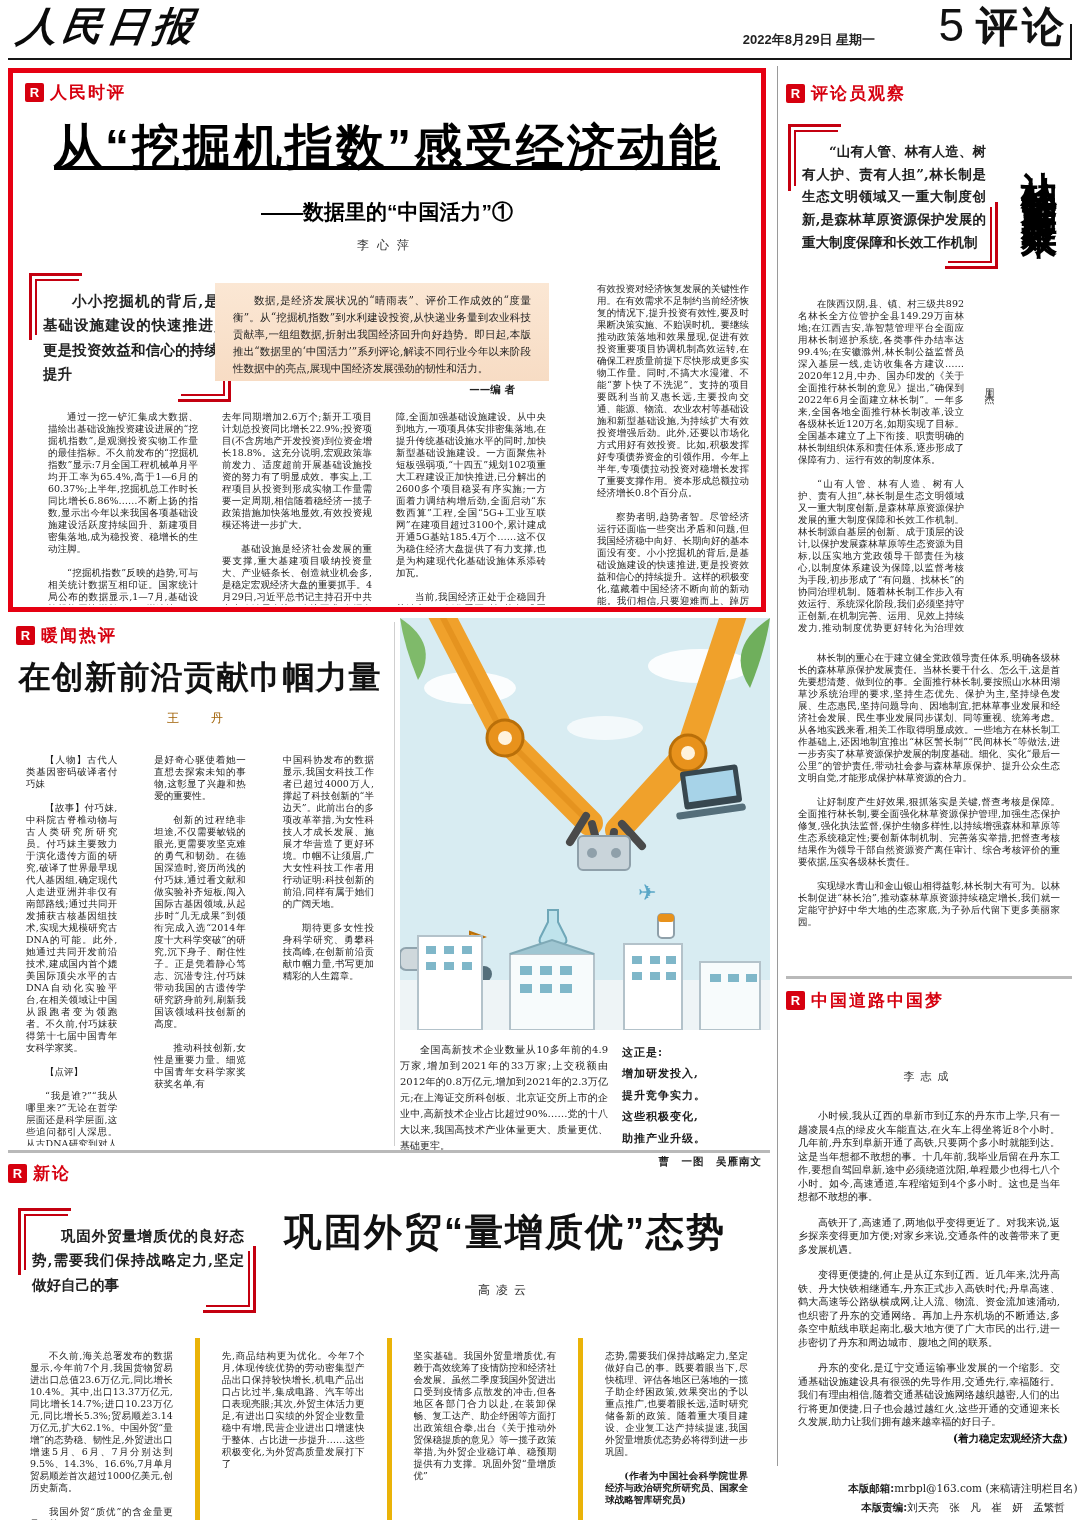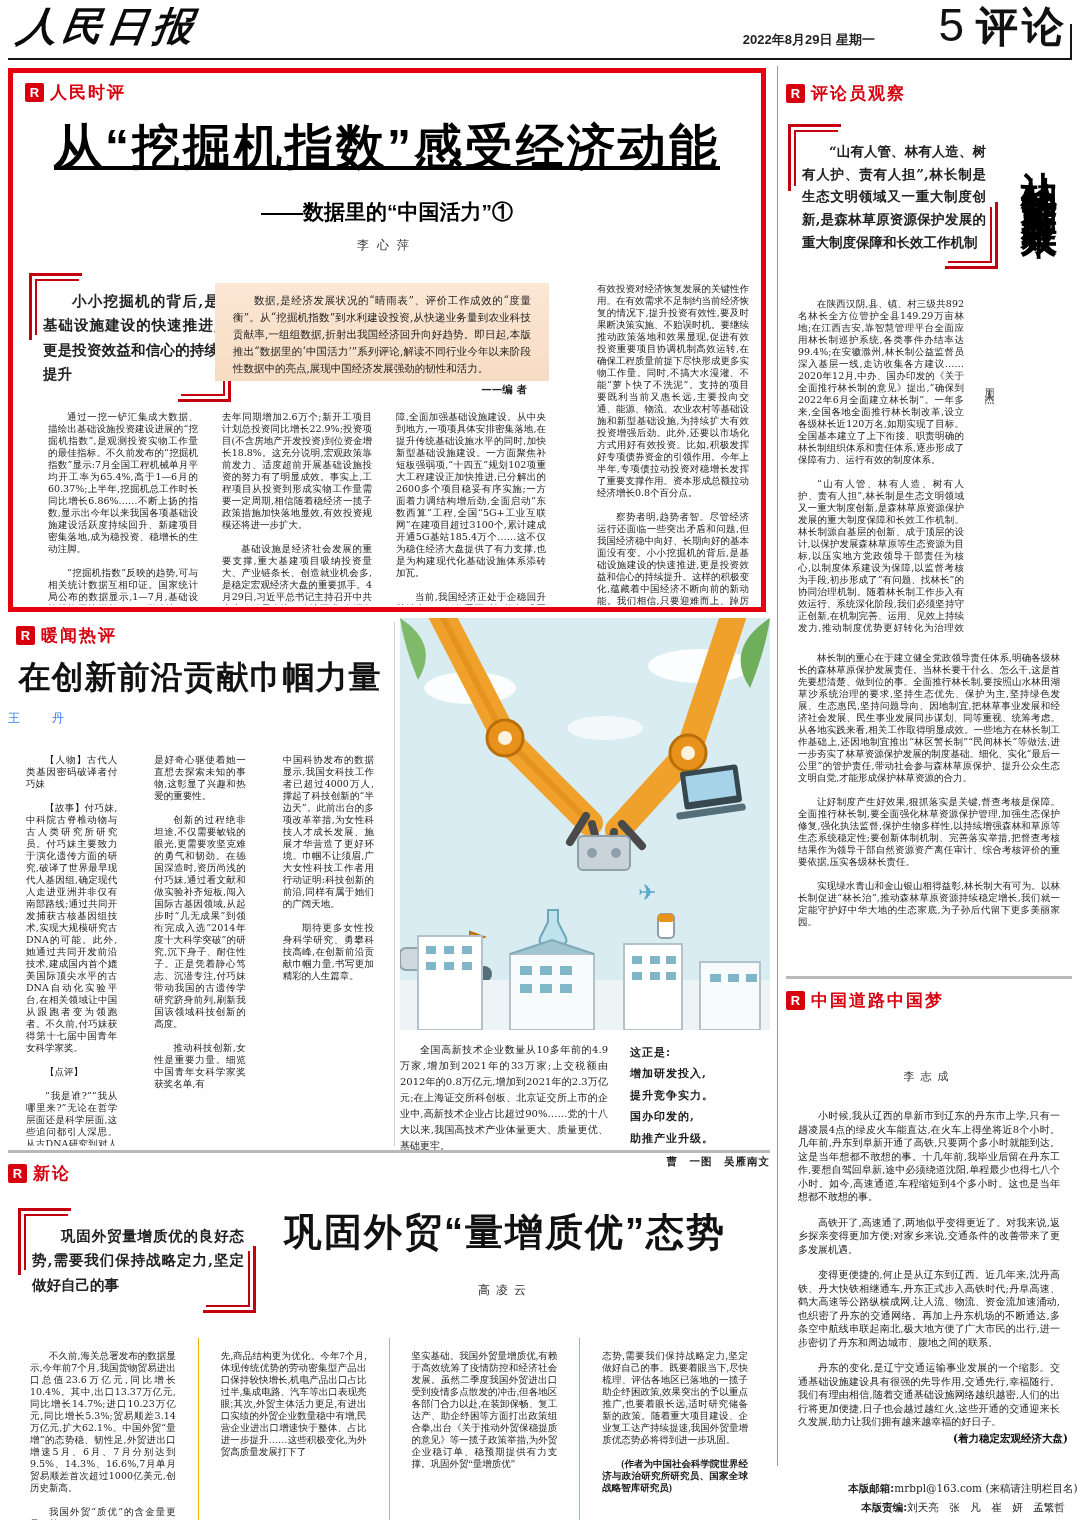--- a/index.html
+++ b/index.html
@@ -43,56 +43,56 @@
                font:900 48px/1.1 "Liberation Sans",sans-serif;letter-spacing:3px;color:#000;text-decoration:underline;}
   .rs-subtitle{position:absolute;left:0;top:128px;width:100%;text-align:center;
                font:700 21px/1 "Liberation Sans",sans-serif;color:#000;}
   .rs-author{position:absolute;left:0;top:166px;width:100%;text-align:center;
              font:400 12px/1 "DejaVu Serif",serif;letter-spacing:8px;color:#333;}
   .rs-quote{position:absolute;left:16px;top:200px;width:176px;}
   .rs-editor{position:absolute;left:202px;top:210px;width:334px;height:98px;box-sizing:border-box;
              background:linear-gradient(#fbe7d4,#f7dcc4);padding:9px 18px;
              font-size:10.5px;line-height:1.62;text-align:justify;color:#222;}
   .rs-editor .en-text{text-indent:2em;margin:0;}
-  .rs-editor .en-sig{text-align:right;font-weight:700;margin:4px 4px 0;}
+  .rs-editor .en-sig{text-align:right;font-weight:700;margin:4px 16px 0;}
   .rs-col4{position:absolute;left:572px;top:198px;width:176px;height:334px;}
   .rs-cols{position:absolute;left:23px;top:326px;width:552px;height:206px;display:flex;}
   .rs-cols .ncol{width:174px;height:206px;}
 
   
   .nw{position:absolute;left:8px;top:620px;width:384px;height:532px;}
   .nw-label{position:absolute;left:8px;top:6px;}
   .nw-headline{position:absolute;left:0;top:40px;width:100%;text-align:center;
                font:900 32px/1.1 "Liberation Sans",sans-serif;letter-spacing:1px;}
-  .nw-author{position:absolute;left:0;top:92px;width:100%;
-             font:400 12px/1 "DejaVu Serif",serif;letter-spacing:10px;color:#3b82f6;}
+  .nw-author{position:absolute;left:0;top:92px;width:100%;text-align:center;
+             font:400 12px/1 "DejaVu Serif",serif;letter-spacing:10px;color:#a16207;}
   .nw-cols{position:absolute;left:6px;top:122px;width:372px;height:404px;display:flex;gap:13px;}
   .nw-cols .ncol{flex:1;height:404px;}
 
   
   .illu{position:absolute;left:400px;top:618px;width:370px;height:532px;}
   .illu-art{position:relative;width:370px;height:412px;overflow:hidden;background:#d8ecf2;}
   .illu-caps{position:absolute;left:0;top:424px;width:370px;display:flex;gap:14px;}
   .cap-left{width:208px;font-size:10px;line-height:1.6;text-align:justify;color:#1c1c1c;}
   .cap-left p{margin:0;text-indent:2em;}
-  .cap-right{width:140px;font-size:11px;line-height:1.95;font-weight:600;color:#1c1c1c;letter-spacing:1px;margin-left:8px;}
+  .cap-right{width:140px;font-size:11px;line-height:1.95;font-weight:600;color:#1c1c1c;letter-spacing:1px;}
   .verse-line{margin:0;}
   .cap-credit{margin-top:2px;font-weight:700;font-size:10.5px;text-align:right;}
 
   
   .xl{position:absolute;left:8px;top:1160px;width:762px;height:363px;}
   .xl-label{position:absolute;left:0;top:4px;}
   .xl-quote{position:absolute;left:10px;top:48px;width:212px;}
   .xl-headline{position:absolute;left:242px;top:52px;width:510px;text-align:center;
                font:900 38px/1.1 "Liberation Sans",sans-serif;letter-spacing:2px;}
   .xl-author{position:absolute;left:242px;top:124px;width:510px;text-align:center;
              font:400 12px/1 "DejaVu Serif",serif;letter-spacing:6px;color:#333;}
   .xl-cols{position:absolute;left:0;top:178px;width:762px;height:182px;display:flex;}
   .xl-cols .xcol{flex:1;height:182px;padding:0 10px;box-sizing:border-box;}
-  .xl-cols .xcol + .xcol{border-left:1px solid #eab308;font-family:Liberation Serif, serif;}
+  .xl-cols .xcol + .xcol{border-left:5px solid #eab308;}
   .xl-sig{font-weight:700;text-indent:2em;margin:0;}
 
   
   .py{position:absolute;left:786px;top:80px;width:286px;height:898px;}
   .py-label{position:absolute;left:0;top:4px;}
   .py-quote{position:absolute;left:2px;top:44px;width:184px;}
   .py-quote .pq-text{font-size:13.5px;}
   .py-vtitle{position:absolute;right:0;top:62px;height:508px;width:66px;
              writing-mode:vertical-rl;font:900 36px/66px "Liberation Sans",sans-serif;
              letter-spacing:5px;color:#000;}
@@ -269,21 +269,21 @@
     </div>
     <div class="illu-caps">
       <div class="cap-left">
         <p>全国高新技术企业数量从10多年前的4.9万家,增加到2021年的33万家;上交税额由2012年的0.8万亿元,增加到2021年的2.3万亿元;在上海证交所科创板、北京证交所上市的企业中,高新技术企业占比超过90%……党的十八大以来,我国高技术产业体量更大、质量更优、基础更牢。</p>
       </div>
       <div class="cap-right">
         <div>
             <p class="verse-line">这正是:</p>
             <p class="verse-line">增加研发投入,</p>
             <p class="verse-line">提升竞争实力。</p>
-            <p class="verse-line">国办印发的,</p>
+            <p class="verse-line">这些积极变化,</p>
             <p class="verse-line">助推产业升级。</p>
           </div>
         <div class="cap-credit">曹　一图　吴雁南文</div>
       </div>
     </div>
   </div>
 
   <div class="divider-h" style="left:8px;top:1150px;width:762px;height:3px;"></div>
 
   <div class="xl">

